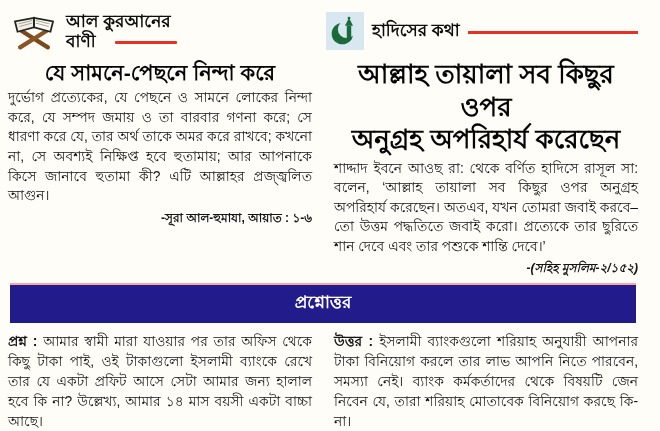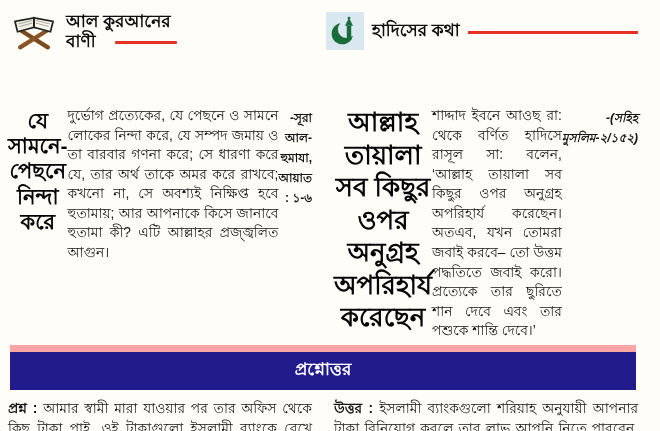--- a/index.html
+++ b/index.html
@@ -19,33 +19,33 @@
   .hdr-right{display:flex;align-items:center;gap:8px;flex:1;margin-top:4px;}
   .hdr-title{font-weight:bold;font-size:17px;line-height:1.15;color:#0d0d0d;}
   .hdr-line2{display:flex;align-items:center;gap:19px;}
   .redline{height:3px;background:#e53222;border-radius:1px;}
   .redline-short{width:62px;margin-top:2px;}
   .redline-long{flex:1;height:3px;background:#e53222;margin-top:2px;}
   .mosque-badge{width:38px;height:38px;background:#d9e7f1;display:flex;align-items:center;justify-content:center;flex:0 0 auto;}
 
   
   .articles{display:grid;grid-template-columns:1fr 1fr;column-gap:22px;margin-top:2px;flex:1;}
-  .article{display:flex;margin-top:48px;}
+  .article{display:flex;flex-direction:column;}
   .headline{font-weight:bold;text-align:center;color:#050505;}
   .headline-q{font-size:21px;line-height:1.2;margin:2px 0 3px 0;}
   .headline-h{font-size:26px;line-height:1.25;margin:0 0 3px 0;}
   .body-text{font-size:13.8px;line-height:1.42;text-align:justify;color:#141414;}
   .attr{font-weight:bold;text-align:right;font-size:12px;margin-top:3px;}
   .attr-italic{font-style:italic;}
 
   
   .banner{
     margin:4px 2px 0 2px;
     background:#211b8c;
-    border-top:7px solid #fca5a5;
+    border-top:2px solid #fca5a5;
     color:#ffffff;
     text-align:center;
     font-size:17px;
     font-weight:bold;
     padding:4px 0 6px 0;
   }
 
   
   .qa{display:grid;grid-template-columns:1fr 1fr;column-gap:22px;margin-top:9px;}
   .qa-text{font-size:13.8px;line-height:1.45;text-align:justify;color:#141414;}

